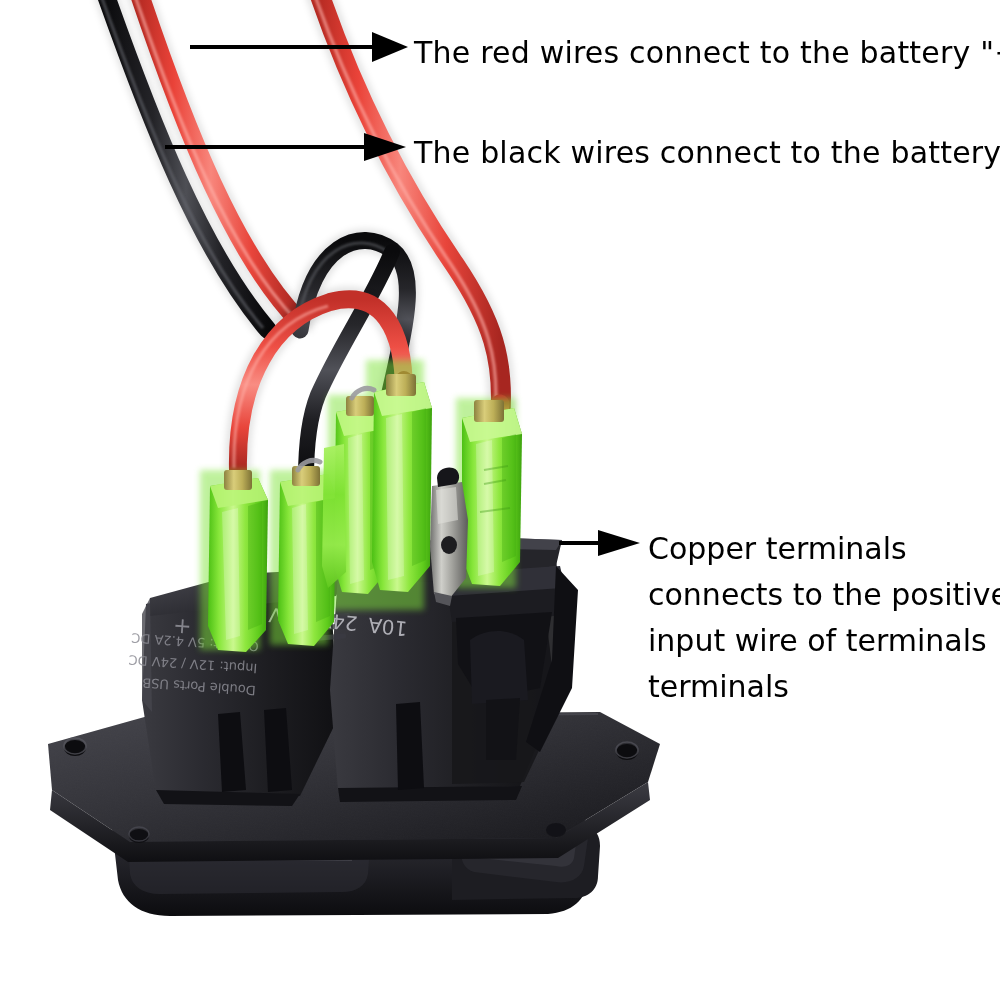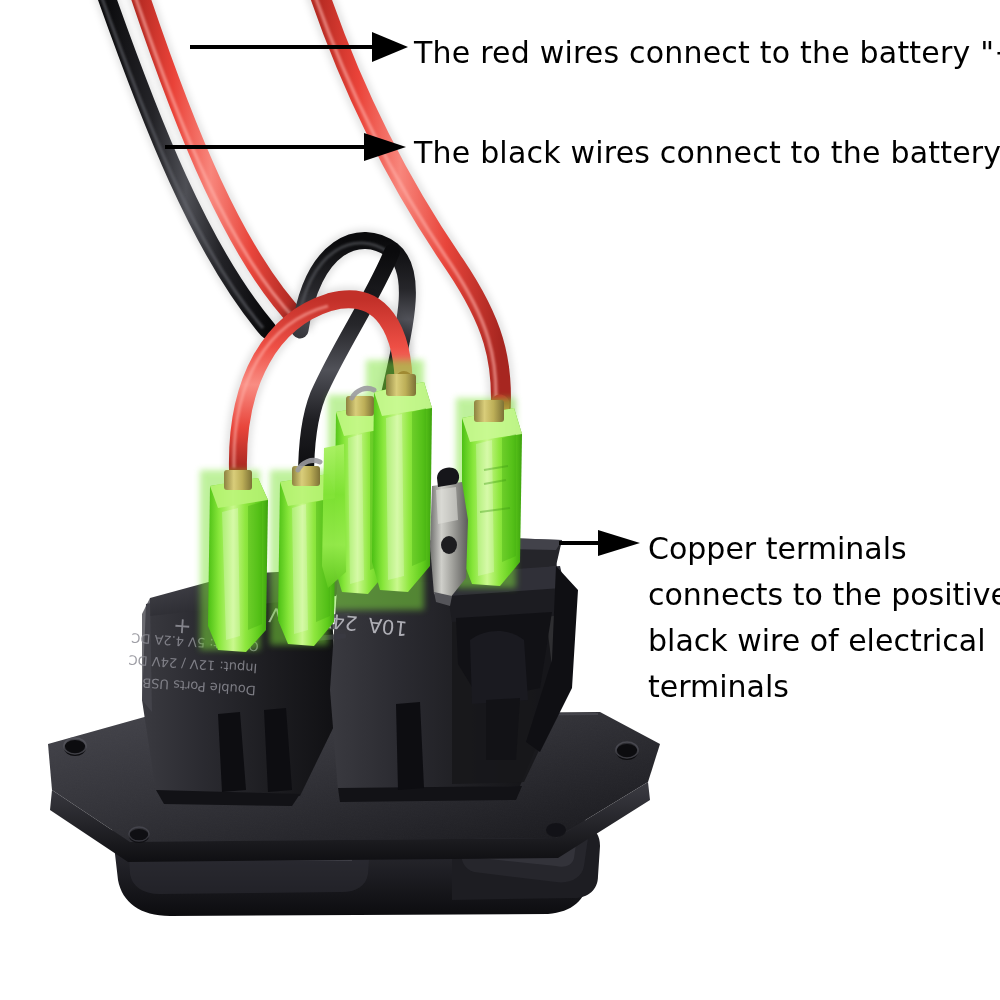--- a/index.html
+++ b/index.html
@@ -341,17 +341,17 @@
     </g>
   </svg>
 
   <div class="anno-text" style="left:414px;top:30px;">The red wires connect to the battery "+"</div>
 
   <div class="anno-text" style="left:414px;top:130px;">The black wires connect to the battery"-"</div>
 
   <div class="anno-block" style="left:648px;top:526px;">
     <div>Copper terminals</div>
     <div>connects to the positive</div>
-    <div>black wire of electrical</div>
+    <div>input wire of terminals</div>
     <div>terminals</div>
   </div>
 
 </div>
 
 </body></html>

